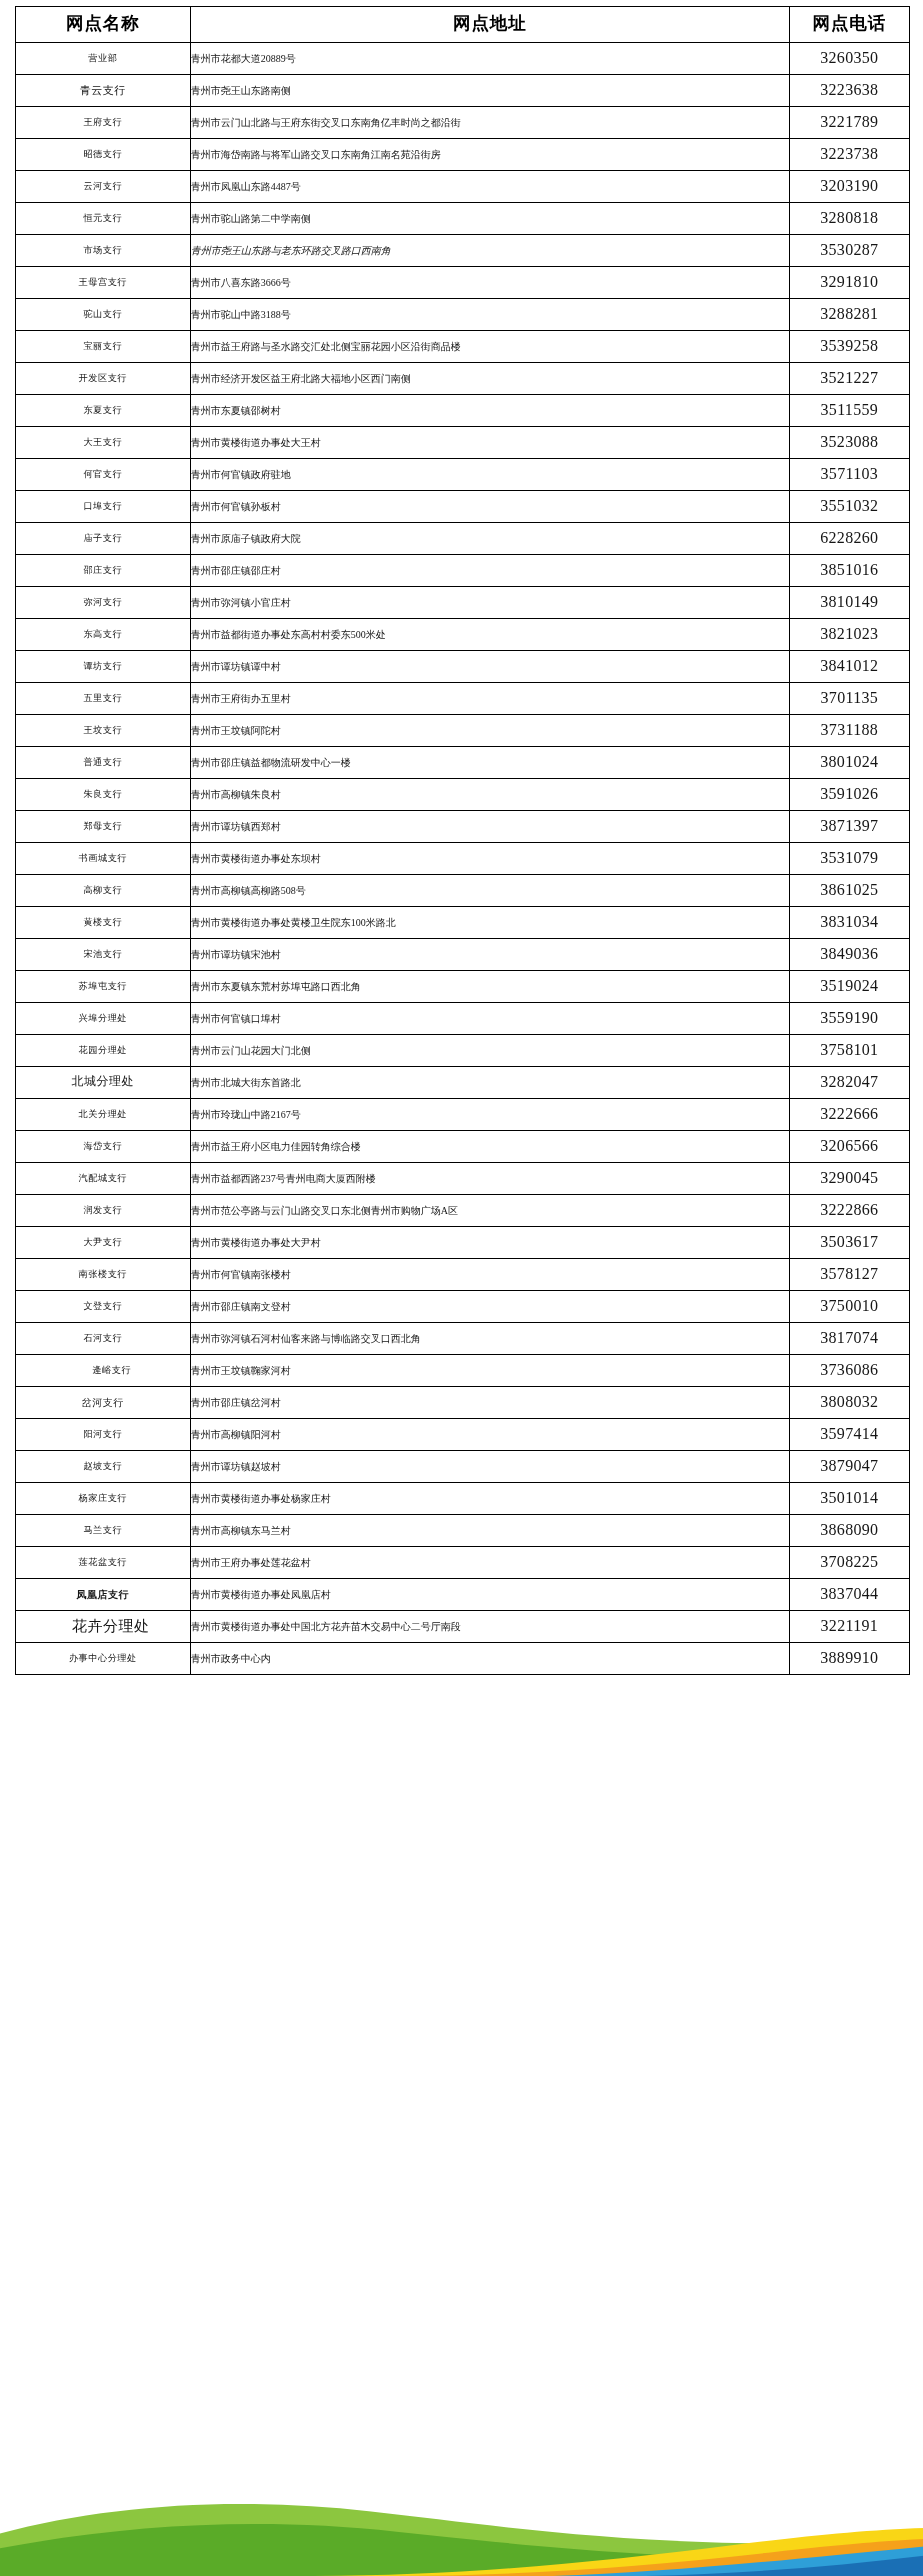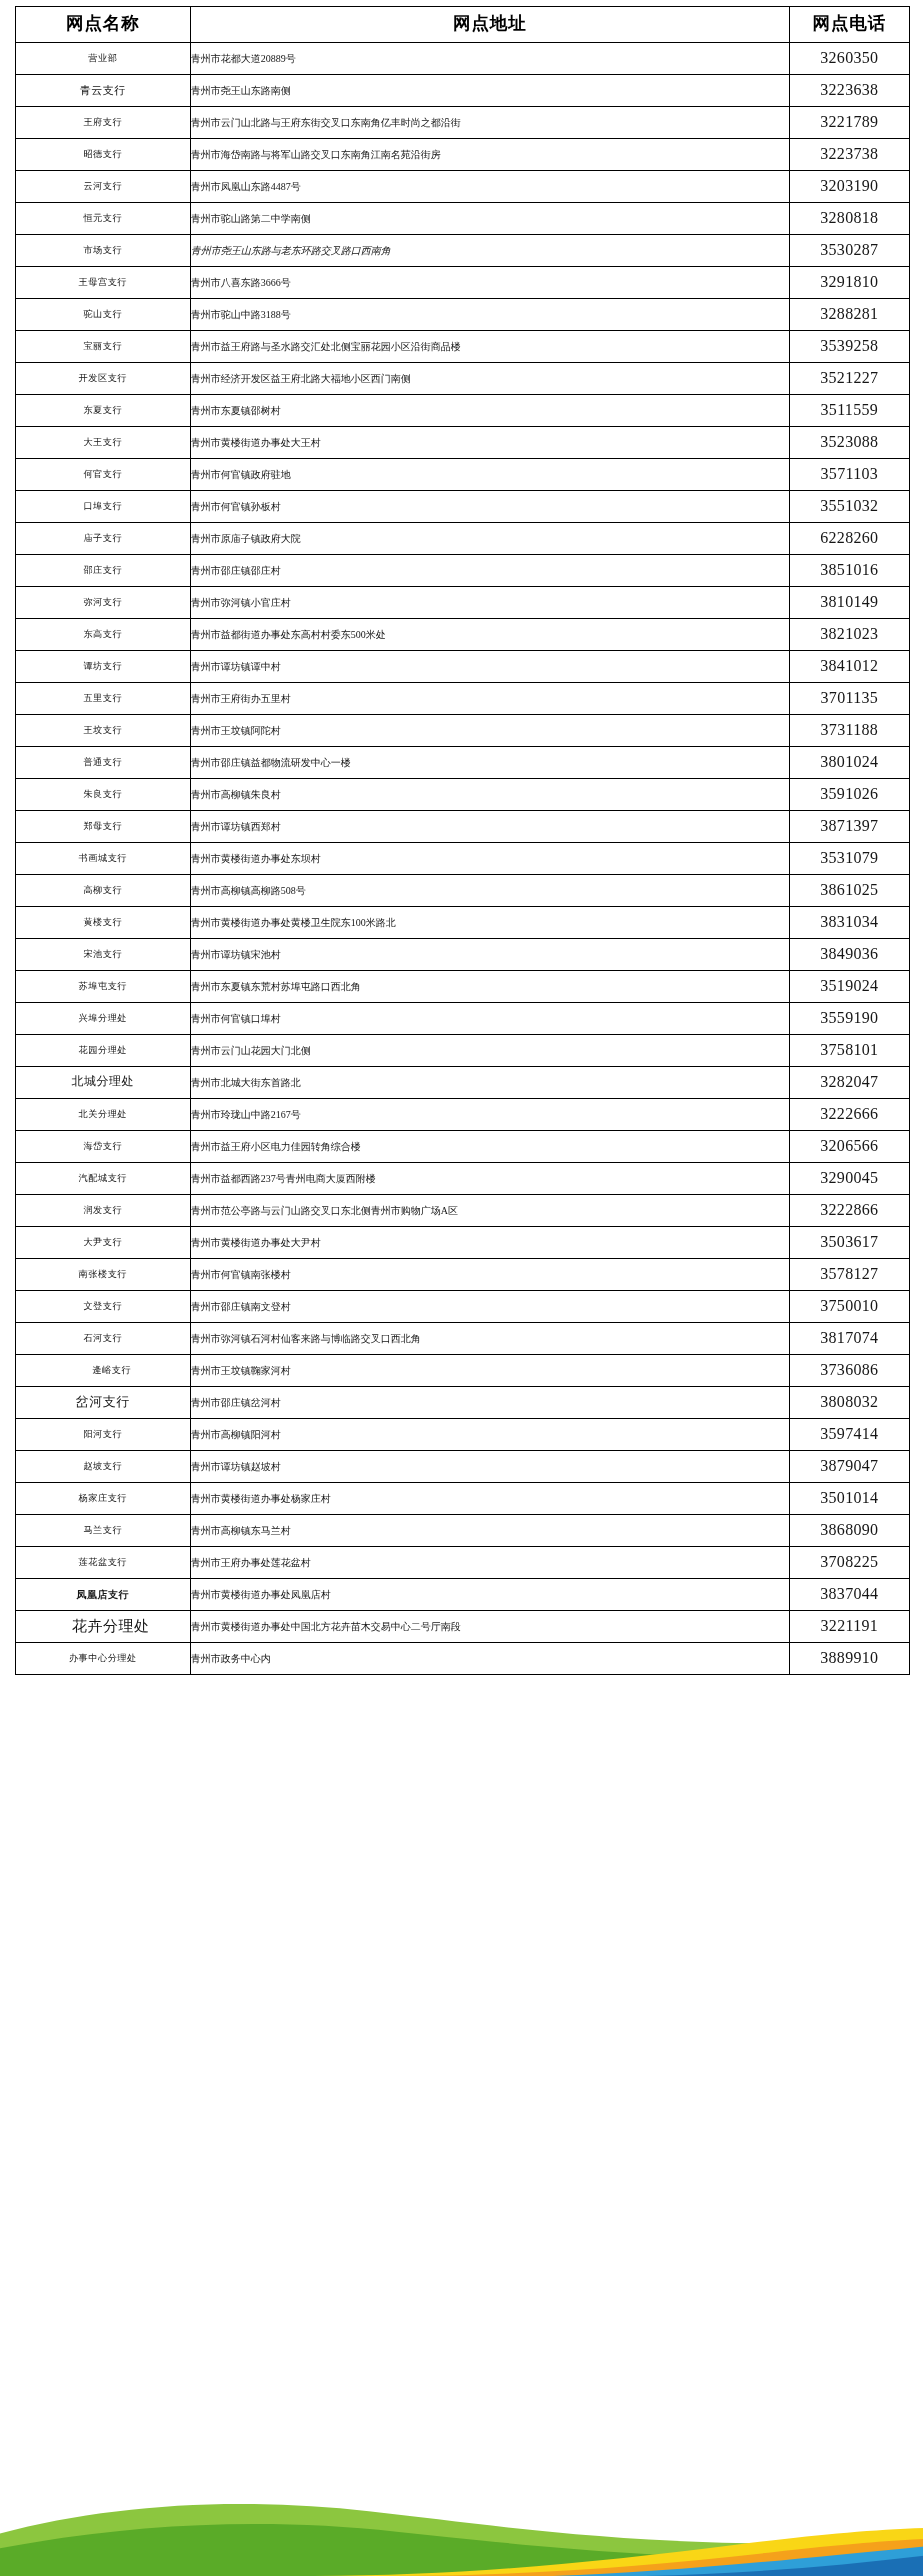--- a/index.html
+++ b/index.html
@@ -318,21 +318,21 @@
             <td class="cell-name" style="font-size: 9.2px;">石河支行</td>
             <td class="cell-addr" style="font-size: 10px;">青州市弥河镇石河村仙客来路与博临路交叉口西北角</td>
             <td class="cell-phone">3817074</td>
           </tr>
           <tr>
             <td class="cell-name" style="font-size: 9.2px; padding-left: 18px;">逄峪支行</td>
             <td class="cell-addr" style="font-size: 10px;">青州市王坟镇鞠家河村</td>
             <td class="cell-phone">3736086</td>
           </tr>
           <tr>
-            <td class="cell-name" style="font-size: 13px;">岔河支行</td>
+            <td class="cell-name" style="font-size: 10px;">岔河支行</td>
             <td class="cell-addr" style="font-size: 10px;">青州市邵庄镇岔河村</td>
             <td class="cell-phone">3808032</td>
           </tr>
           <tr>
             <td class="cell-name" style="font-size: 9.2px;">阳河支行</td>
             <td class="cell-addr" style="font-size: 10px;">青州市高柳镇阳河村</td>
             <td class="cell-phone">3597414</td>
           </tr>
           <tr>
             <td class="cell-name" style="font-size: 9.2px;">赵坡支行</td>

